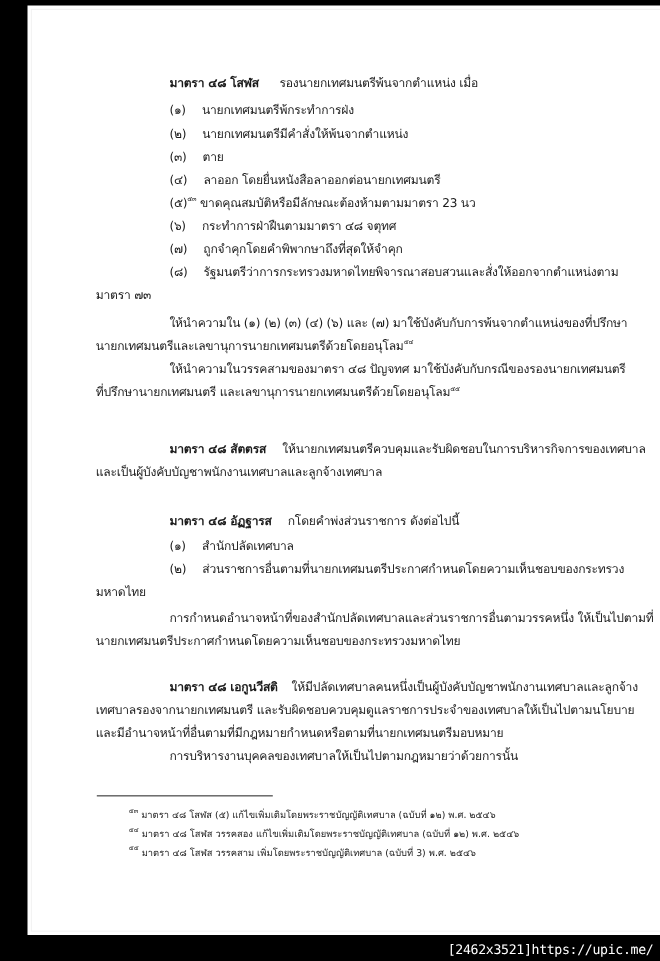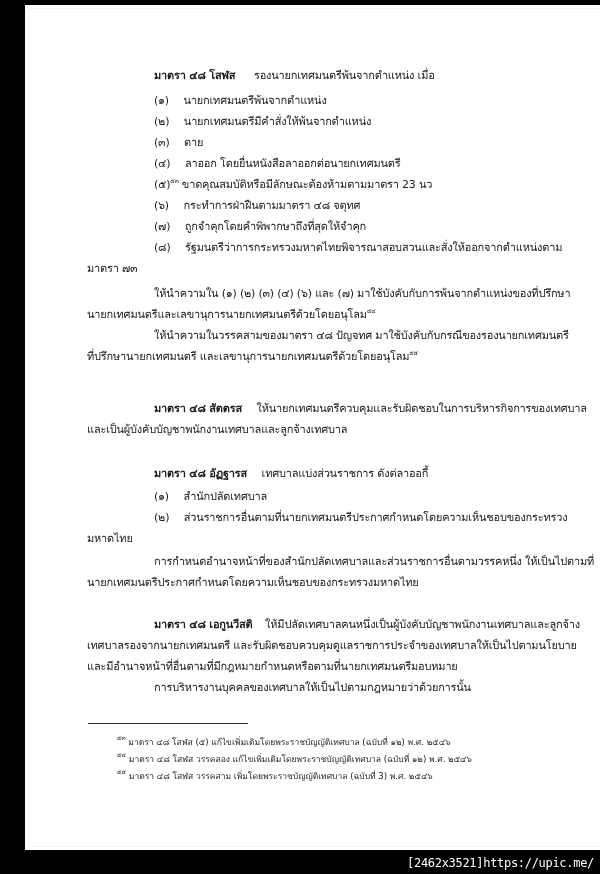--- a/index.html
+++ b/index.html
@@ -82,21 +82,21 @@
 
   <div class="line" style="left:129px; top:64px;">
     <span class="bold">มาตรา ๔๘ โสฬส</span>
     <span style="display:inline-block;width:12px"></span>
     <span>รองนายกเทศมนตรีพ้นจากตำแหน่ง เมื่อ</span>
   </div>
 
   <div class="line" style="left:129px; top:89px;">
     <span>(๑)</span>
     <span style="display:inline-block;width:8px"></span>
-    <span>นายกเทศมนตรีพ้นจากตำแหน่ง</span>
+    <span>นายกเทศมนตรีพ้กระทำการฝ่ง</span>
   </div>
   <div class="line" style="left:129px; top:110px;">
     <span>(๒)</span>
     <span style="display:inline-block;width:8px"></span>
     <span>นายกเทศมนตรีมีคำสั่งให้พ้นจากตำแหน่ง</span>
   </div>
   <div class="line" style="left:129px; top:131px;">
     <span>(๓)</span>
     <span style="display:inline-block;width:8px"></span>
     <span>ตาย</span>
@@ -139,21 +139,21 @@
   <div class="line" style="left:129px; top:397px;">
     <span class="bold">มาตรา ๔๘ สัตตรส</span>
     <span style="display:inline-block;width:8px"></span>
     <span>ให้นายกเทศมนตรีควบคุมและรับผิดชอบในการบริหารกิจการของเทศบาล</span>
   </div>
   <div class="line" style="left:62px; top:418px;">และเป็นผู้บังคับบัญชาพนักงานเทศบาลและลูกจ้างเทศบาล</div>
 
   <div class="line" style="left:129px; top:462px;">
     <span class="bold">มาตรา ๔๘ อัฏฐารส</span>
     <span style="display:inline-block;width:8px"></span>
-    <span>เทศบาลแบ่งส่วนราชการ ดังต่ลาออกี้</span>
+    <span>กโดยคำพ่งส่วนราชการ ดังต่อไปนี้</span>
   </div>
   <div class="line" style="left:129px; top:485px;">
     <span>(๑)</span>
     <span style="display:inline-block;width:8px"></span>
     <span>สำนักปลัดเทศบาล</span>
   </div>
   <div class="line" style="left:129px; top:506px;">
     <span>(๒)</span>
     <span style="display:inline-block;width:8px"></span>
     <span>ส่วนราชการอื่นตามที่นายกเทศมนตรีประกาศกำหนดโดยความเห็นชอบของกระทรวง</span>

